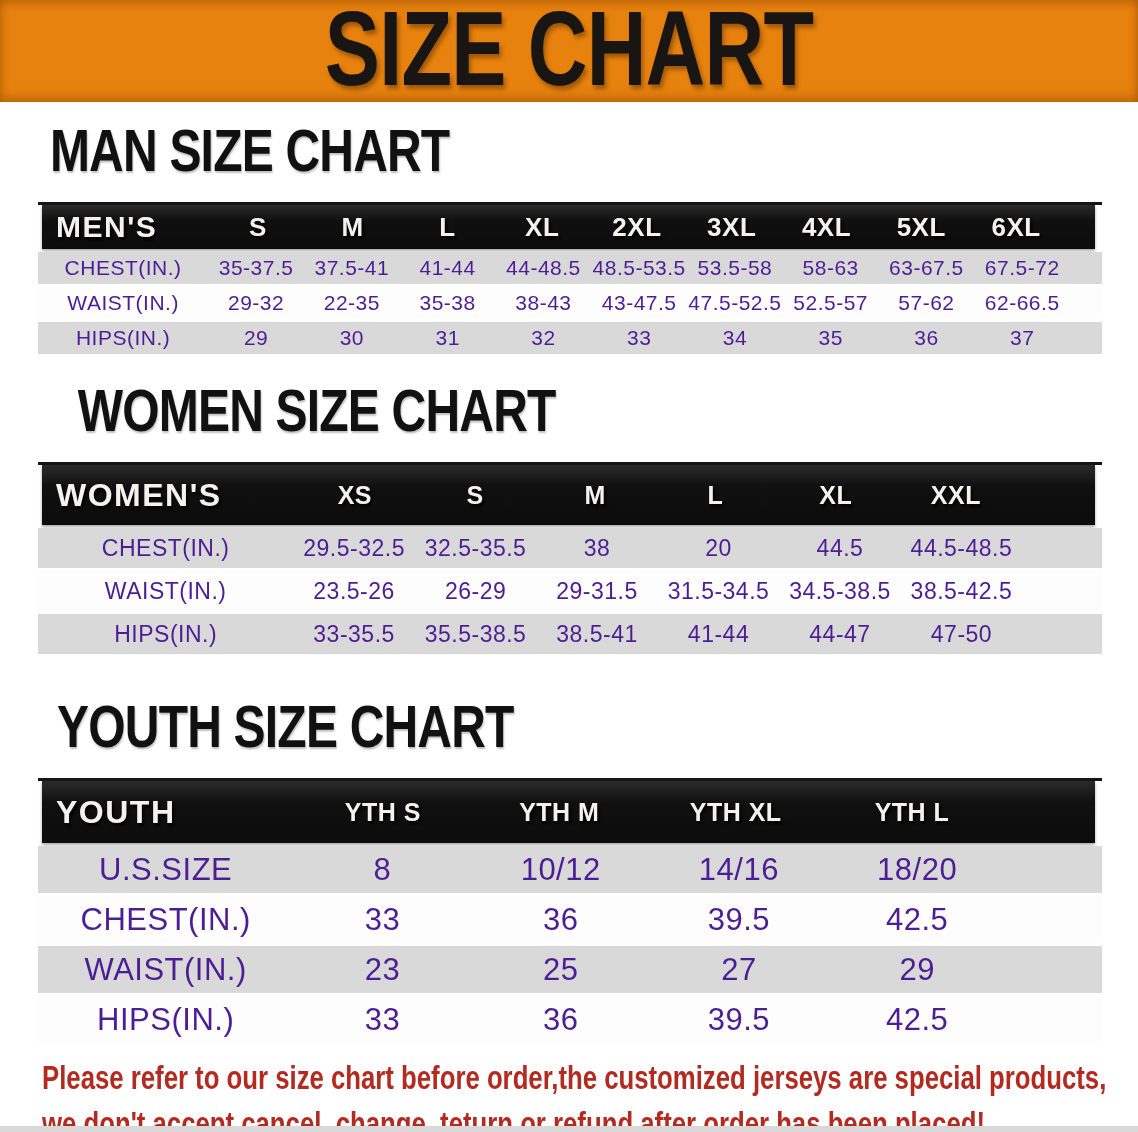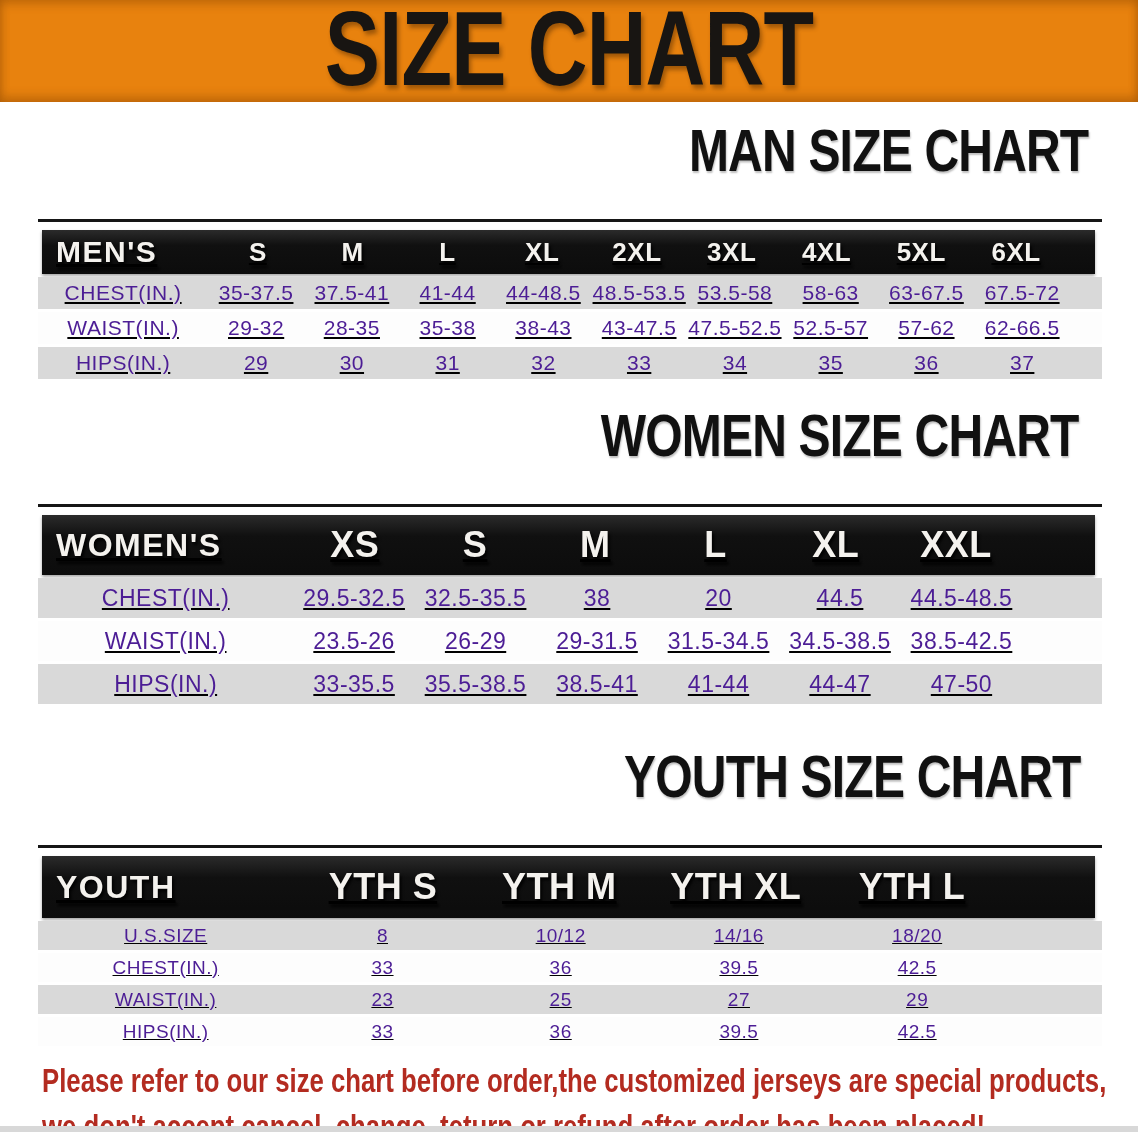--- a/index.html
+++ b/index.html
@@ -25,38 +25,37 @@
     letter-spacing: -1px;
     line-height: 1;
     color: #181512;
     transform: scaleX(.78) translateY(-3px);
     text-shadow: 3px 4px 5px rgba(70,35,0,.45);
     white-space: nowrap;
   }
 
   
   .section-heading {
-    margin: 0; text-align: right; line-height: 46px;
+    margin: 0; text-align: left; line-height: 46px;
     font-weight: 800; color: #111;
   }
   .section-heading span {
     display: inline-block; font-size: 60px; transform: scaleX(.80);
     letter-spacing: -1px; white-space: nowrap;
     text-shadow: 1px 2px 2px rgba(0,0,0,.25);
   }
   .h-men   { margin-top: 26px; }
   .h-women { margin-top: 34px; padding-left: 18px; }
   .h-youth { margin-top: 50px; }
 
   
   .size-table {
-    margin: 33px 36px 0 38px;
+    margin: 16px 36px 0 38px;
     border-top: 3px solid #161616;
-    padding-top: 8px;
-    text-decoration: underline;
+    padding-top: 0;
   }
   .trow { display: grid; align-items: center; text-align: center; }
   .t0 .trow { grid-template-columns: 16% repeat(9, 1fr) 3%; }
   .t1 .trow { grid-template-columns: 24% repeat(6, 1fr) 7.5%; }
   .t2 .trow { grid-template-columns: 24% repeat(4, 1fr) 9%; }
 
   .hbar {
     background: linear-gradient(#2b2b2b, #101010 35%, #0c0c0c);
     color: #f4f2ee;
     margin: 0 7px 1px 4px;
@@ -74,26 +73,26 @@
   }
   .t0 .corner { font-size: 30px; }
   .t1 .corner, .t2 .corner { font-size: 32px; }
 
   .colhead {
     font-weight: 600; letter-spacing: .5px;
     text-shadow: 2px 3px 3px rgba(0,0,0,.9);
     white-space: nowrap;
   }
   .t0 .colhead { font-size: 26px; }
-  .t1 .colhead, .t2 .colhead { font-size: 36px; }
+  .t1 .colhead, .t2 .colhead { font-size: 25px; }
 
   .drow { margin-top: 3px; color: #4c1d95; }
   .t0 .drow { height: 32px; font-size: 21px; }
   .t1 .drow { height: 40px; font-size: 23px; }
-  .t2 .drow { height: 29px; font-size: 19px; }
+  .t2 .drow { height: 47px; font-size: 31px; }
   .drow.band  { background: #d9d9d9; }
   .drow.plain { background: #fdfdfd; }
   .rlabel { white-space: nowrap; letter-spacing: .5px; }
   .cellv  { white-space: nowrap; letter-spacing: .5px; }
 
   
   .footer { margin: 12px 0 0 42px; }
   .footer p {
     margin: 0; white-space: nowrap;
     font-size: 33px; font-weight: 700; line-height: 1.38;
@@ -142,21 +141,21 @@
           <span class="cellv">48.5-53.5</span>
           <span class="cellv">53.5-58</span>
           <span class="cellv">58-63</span>
           <span class="cellv">63-67.5</span>
           <span class="cellv">67.5-72</span>
           <span class="cellv"></span>
         </div>
         <div class="trow drow plain">
           <span class="rlabel">WAIST(IN.)</span>
           <span class="cellv">29-32</span>
-          <span class="cellv">28-35</span>
+          <span class="cellv">22-35</span>
           <span class="cellv">35-38</span>
           <span class="cellv">38-43</span>
           <span class="cellv">43-47.5</span>
           <span class="cellv">47.5-52.5</span>
           <span class="cellv">52.5-57</span>
           <span class="cellv">57-62</span>
           <span class="cellv">62-66.5</span>
           <span class="cellv"></span>
         </div>
         <div class="trow drow band">

